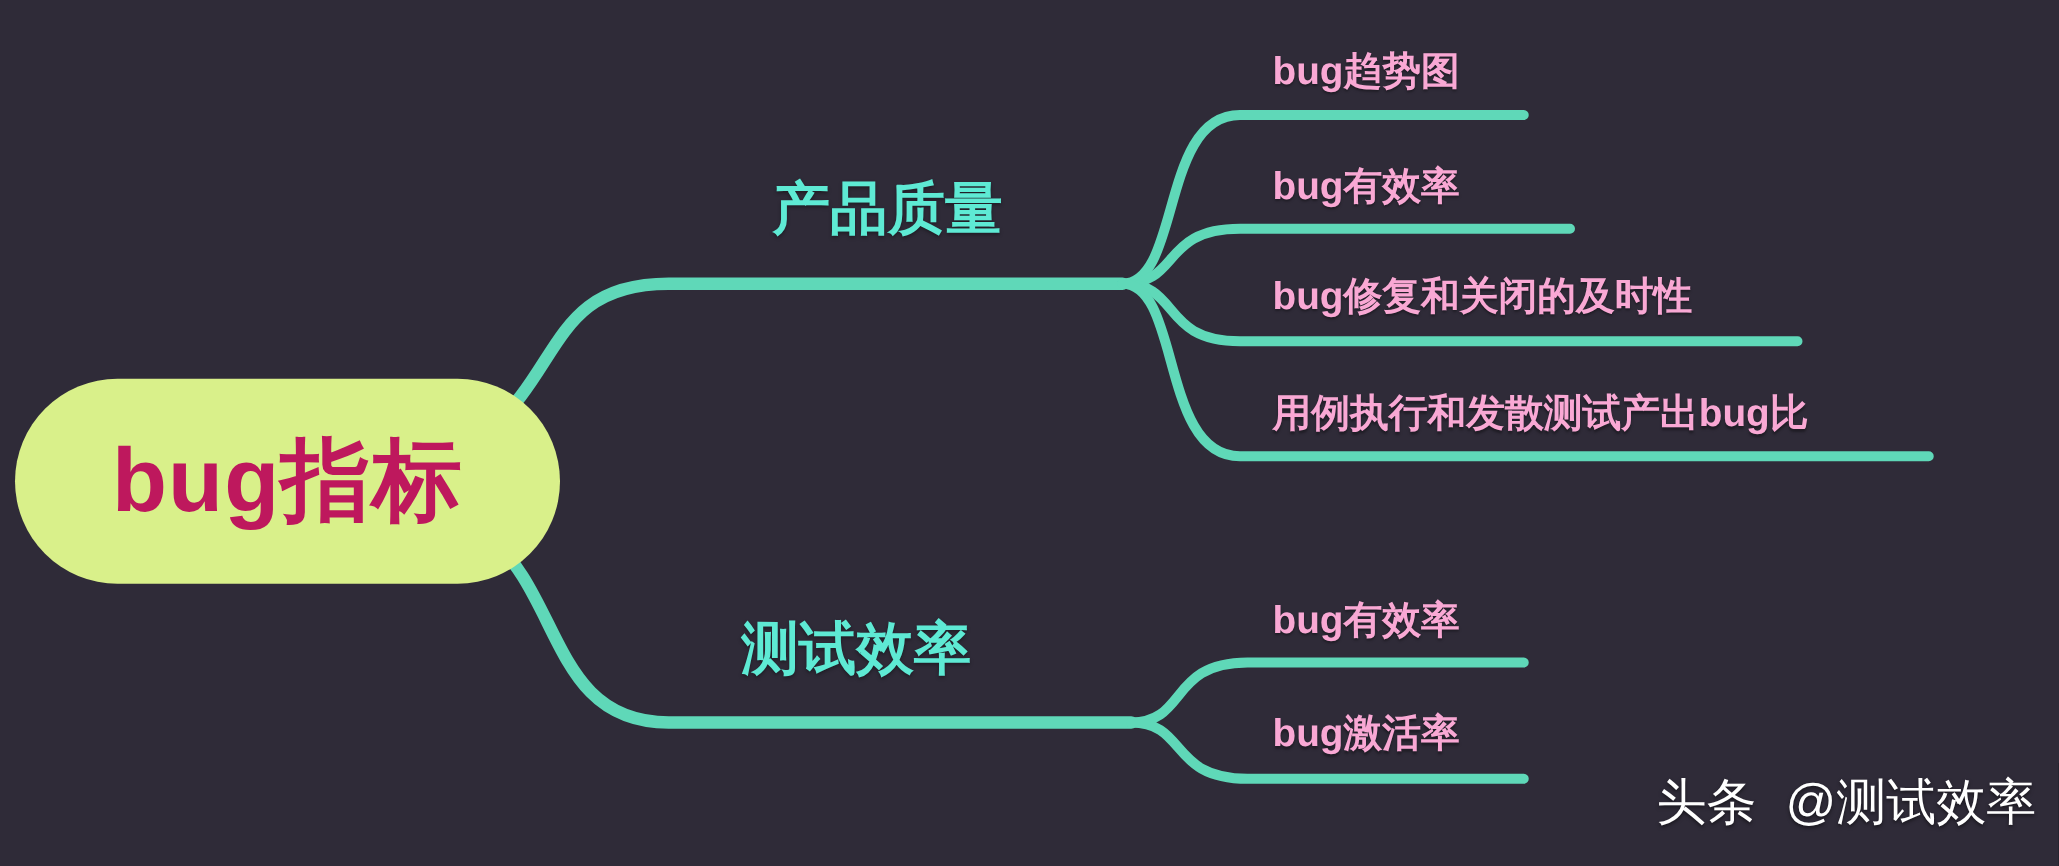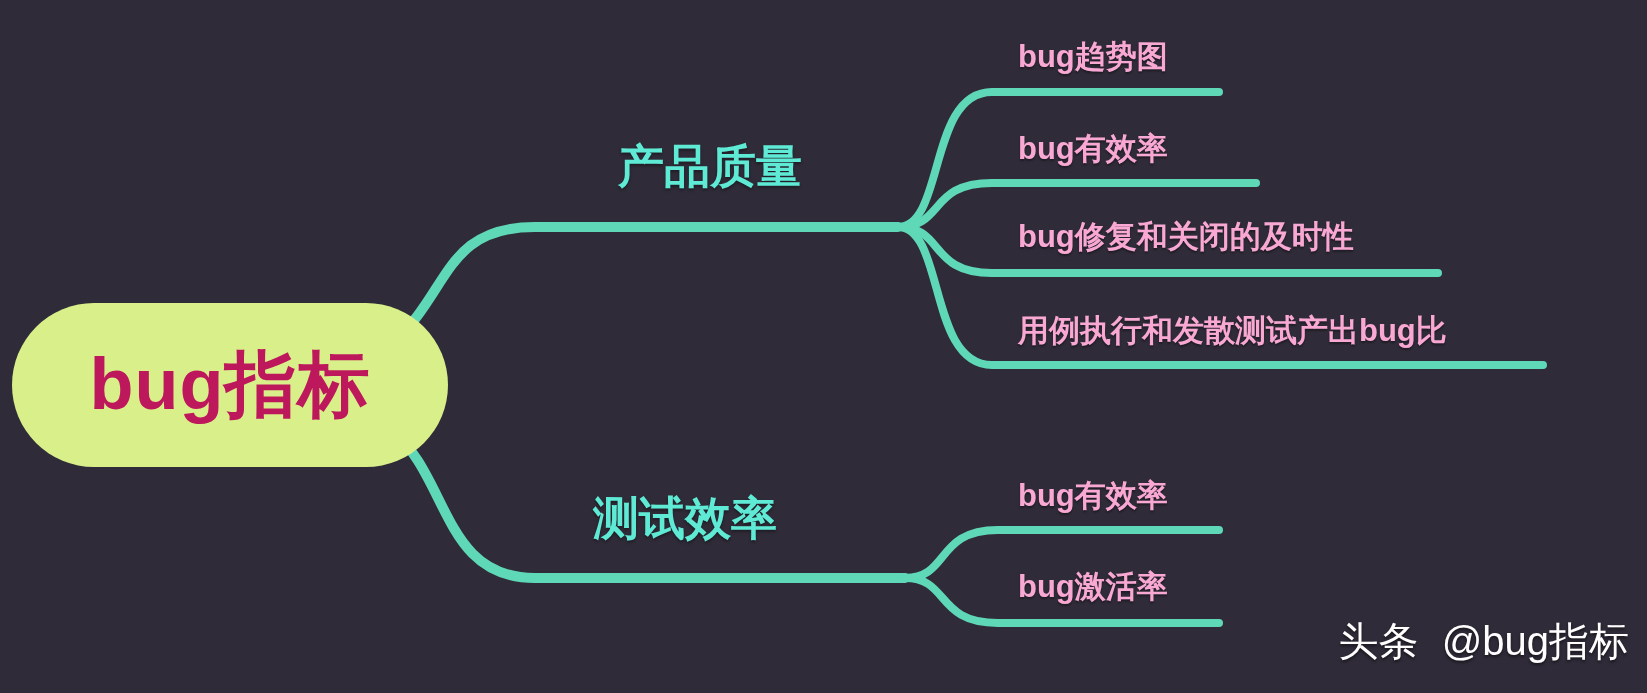--- a/index.html
+++ b/index.html
@@ -103,16 +103,16 @@
   <div class="child-label child-1">bug趋势图</div>
   <div class="child-label child-2">bug有效率</div>
   <div class="child-label child-3">bug修复和关闭的及时性</div>
   <div class="child-label child-4">用例执行和发散测试产出bug比</div>
 
   <div class="child-label child-5">bug有效率</div>
   <div class="child-label child-6">bug激活率</div>
 
   <div class="watermark">
     <span class="wm-brand">头条</span>
-    <span class="wm-handle">@bug指标</span>
+    <span class="wm-handle">@测试效率</span>
   </div>
 
 </div>
 
 </body></html>

